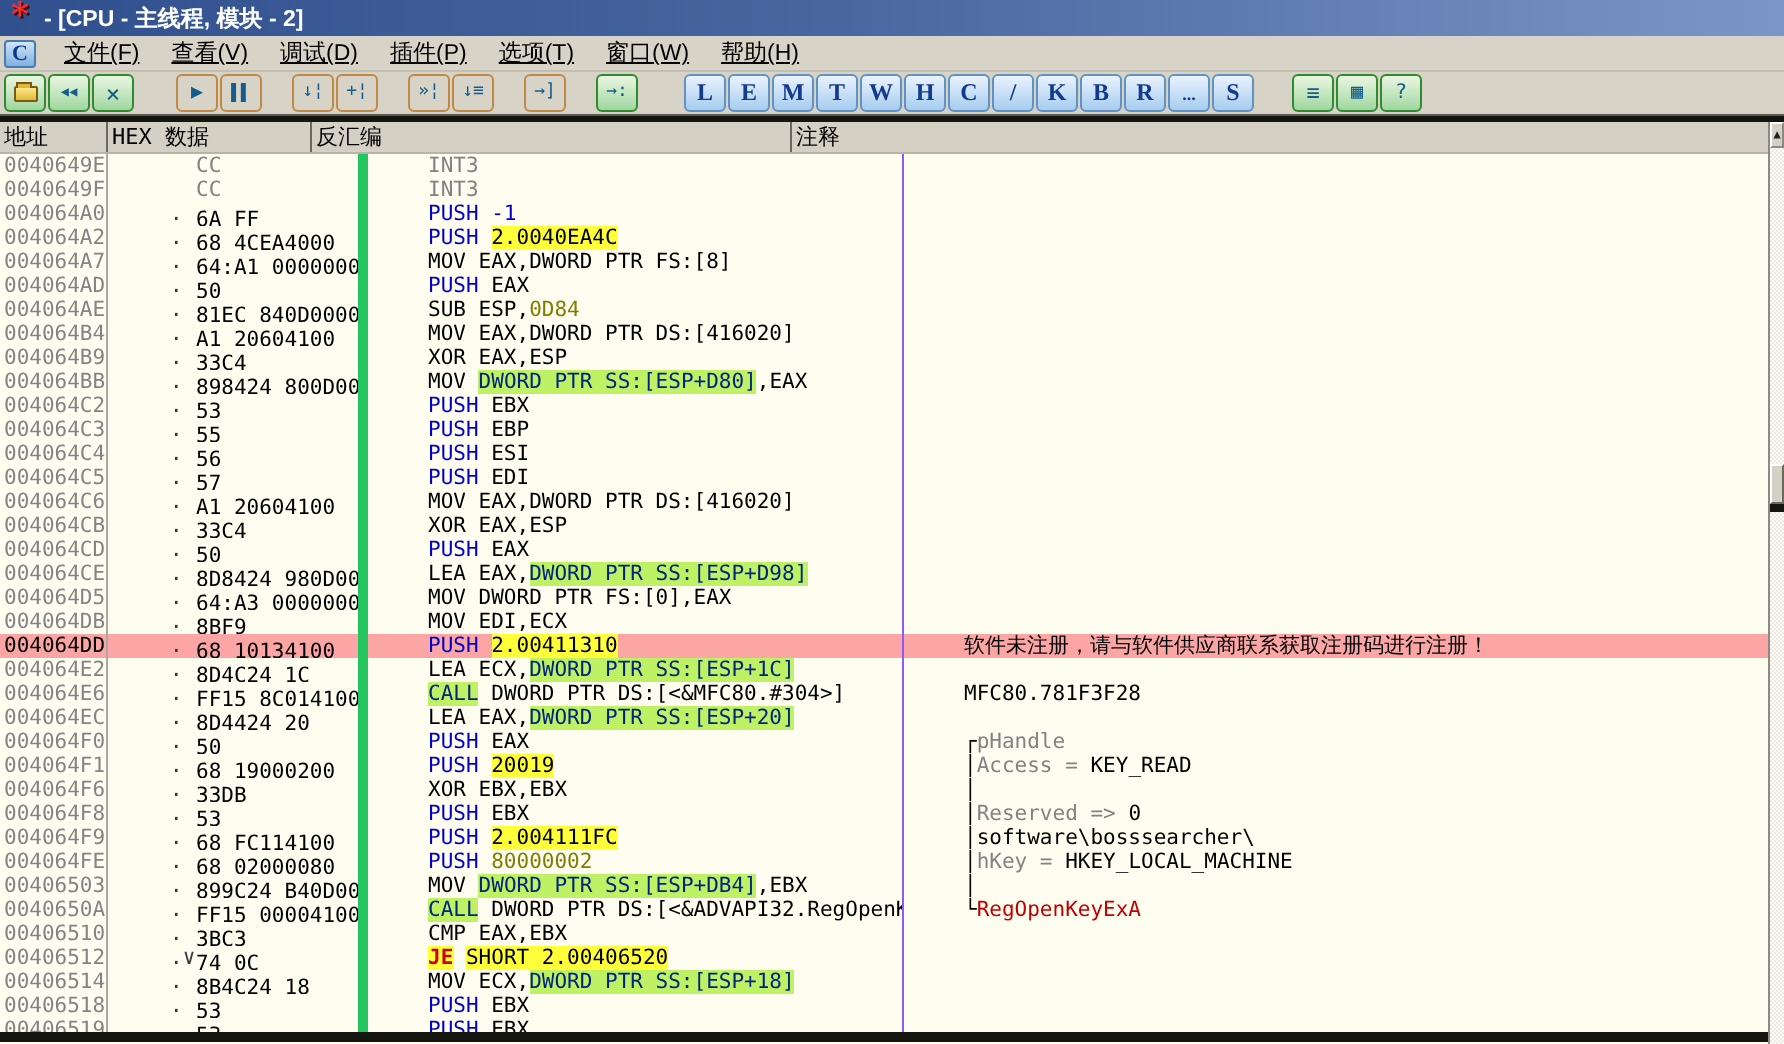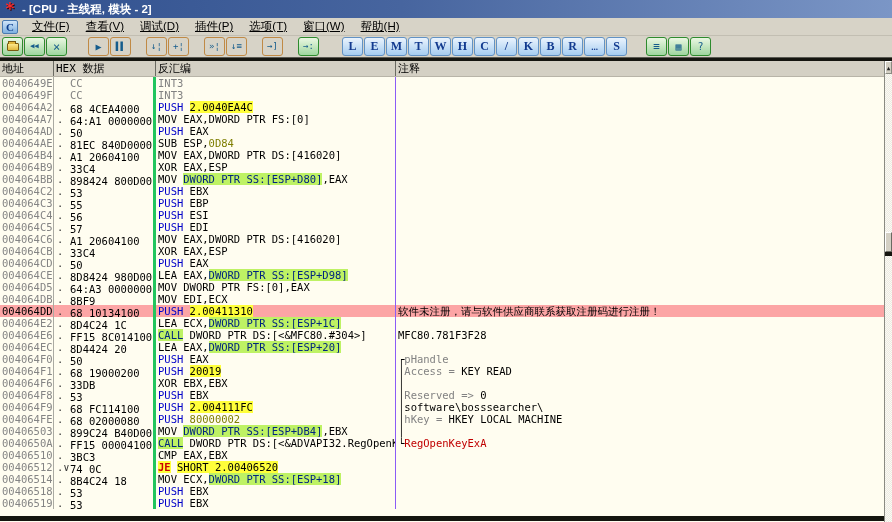--- a/index.html
+++ b/index.html
@@ -75,25 +75,25 @@
   .listing-header {
     height: 16px; background: #d4d0c4;
     display: flex; line-height: 15px; color: #000; font-size: 11px;
     border-bottom: 1px solid #b8b4a8;
     width: 884px;
   }
   .lh-cell { border-right: 1px solid #6a6a62; padding-left: 2px; overflow: hidden; white-space: nowrap; }
 
   
   .rows { width: 884px; }
-  .row { display: flex; height: 12px; line-height: 12px; white-space: nowrap; }
+  .row { display: flex; height: 12px; line-height: 12px; white-space: nowrap; gap: 28px; }
   .row.sel { background: #fca5a5; }
   .c-addr { width: 54px; padding-left: 2px; color: #848484; border-right: 1px solid #aaaaa2; overflow: hidden; }
   .row.sel .c-addr { color: #000; }
-  .c-hex  { width: 102px; padding-left: 3px; border-right: 3px solid #22c55e; overflow: hidden; color: #000; }
+  .c-hex  { width: 102px; padding-left: 3px; border-right: 5px solid #22c55e; overflow: hidden; color: #000; }
   .c-flag { display: inline-block; width: 13px; color: #3c3c3c; overflow: hidden; }
   .c-dis  { width: 240px; padding-left: 2px; border-right: 1px solid #8b5cf6; overflow: hidden; }
   .c-cmt  { flex: 1; padding-left: 2px; overflow: hidden; }
   .seg { white-space: pre; }
   .sg-b  { color: #0000c8; }
   .sg-k  { color: #000000; }
   .sg-o  { color: #7e7e00; }
   .sg-g  { color: #828282; }
   .sg-r  { color: #c00000; }
   .sg-y  { background: #ffff3a; color: #000; }
@@ -224,29 +224,35 @@
       <span class="c-dis"><span class="seg sg-g">INT3</span></span>
       <span class="c-cmt"></span>
     </div>
     <div class="row">
       <span class="c-addr">0040649F</span>
       <span class="c-hex"><span class="c-flag"></span><span class="seg sg-g">CC</span></span>
       <span class="c-dis"><span class="seg sg-g">INT3</span></span>
       <span class="c-cmt"></span>
     </div>
     <div class="row">
+      <span class="c-addr">004064A0</span>
+      <span class="c-hex"><span class="c-flag">.</span><span class="seg sg-k">6A FF</span></span>
+      <span class="c-dis"><span class="seg sg-b">PUSH -1</span></span>
+      <span class="c-cmt"></span>
+    </div>
+    <div class="row">
       <span class="c-addr">004064A2</span>
       <span class="c-hex"><span class="c-flag">.</span><span class="seg sg-k">68 4CEA4000</span></span>
       <span class="c-dis"><span class="seg sg-b">PUSH </span><span class="seg sg-y">2.0040EA4C</span></span>
       <span class="c-cmt"></span>
     </div>
     <div class="row">
       <span class="c-addr">004064A7</span>
       <span class="c-hex"><span class="c-flag">.</span><span class="seg sg-k">64:A1 00000000</span></span>
-      <span class="c-dis"><span class="seg sg-k">MOV EAX,DWORD PTR FS:[0]</span></span>
+      <span class="c-dis"><span class="seg sg-k">MOV EAX,DWORD PTR FS:[8]</span></span>
       <span class="c-cmt"></span>
     </div>
     <div class="row">
       <span class="c-addr">004064AD</span>
       <span class="c-hex"><span class="c-flag">.</span><span class="seg sg-k">50</span></span>
       <span class="c-dis"><span class="seg sg-b">PUSH </span><span class="seg sg-k">EAX</span></span>
       <span class="c-cmt"></span>
     </div>
     <div class="row">
       <span class="c-addr">004064AE</span>

